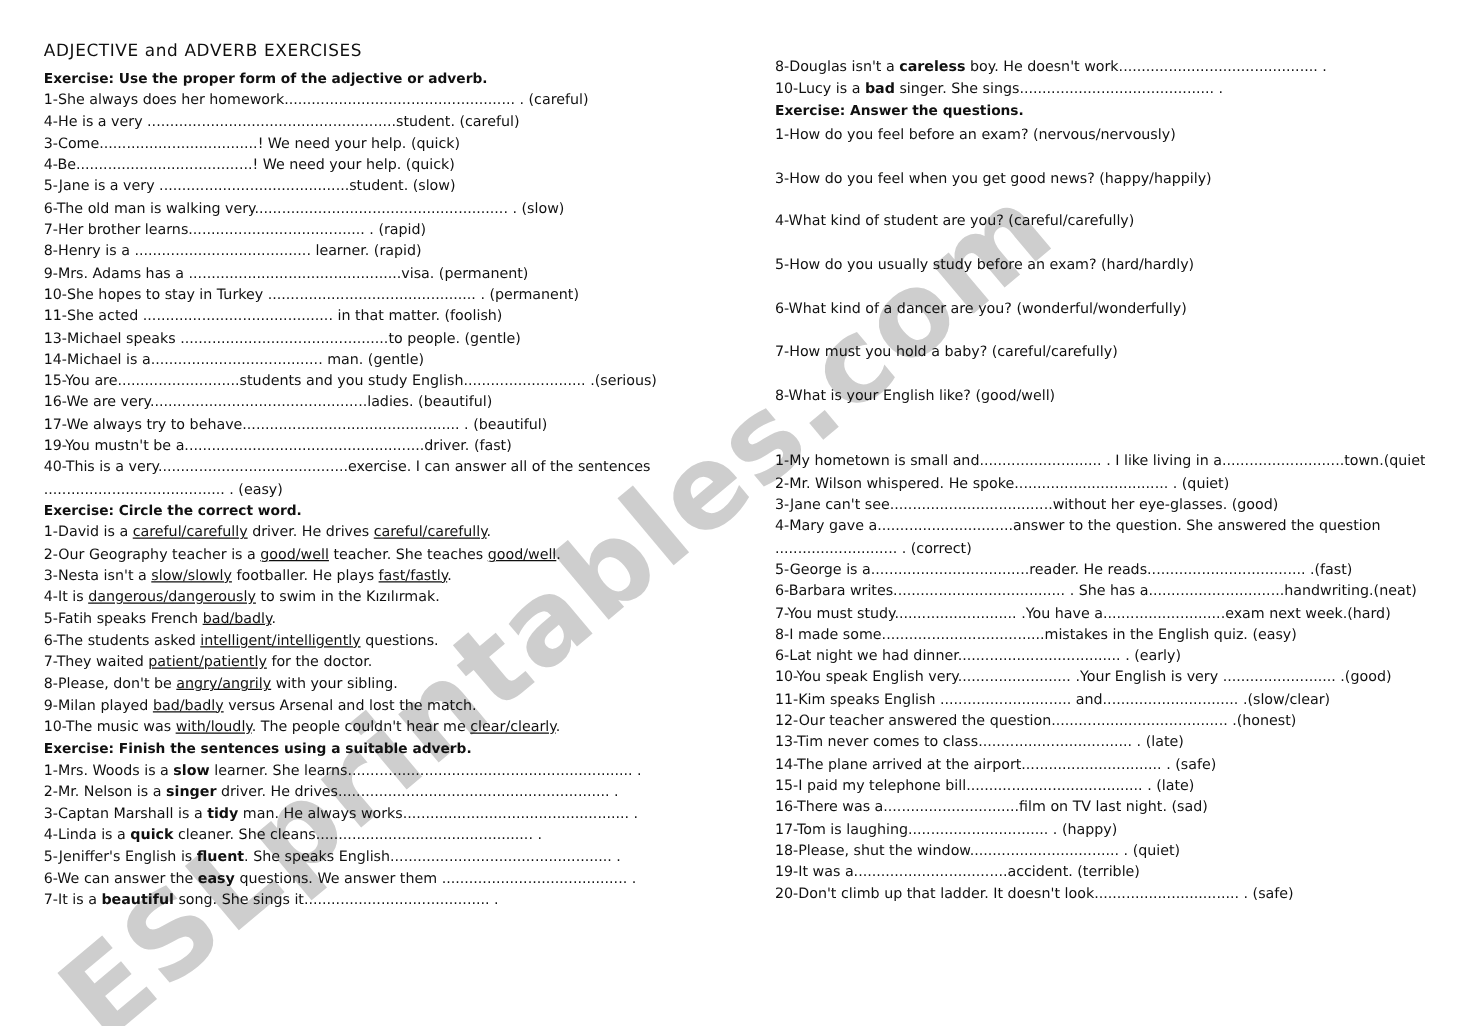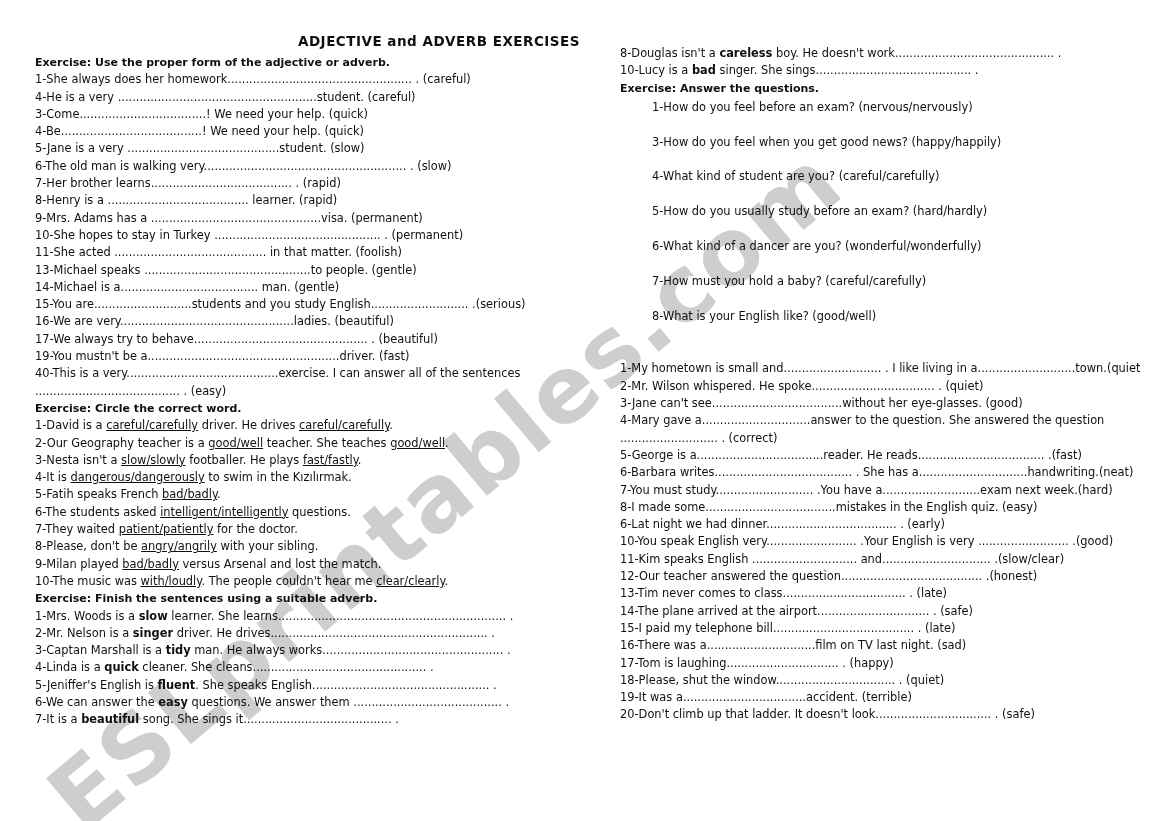--- a/index.html
+++ b/index.html
@@ -22,40 +22,40 @@
     color: #c6c6c6;
     opacity: 0.85;
     white-space: nowrap;
     z-index: 0;
     pointer-events: none;
   }
   .col { position: absolute; z-index: 1; }
   .col-left  { left: 35px;  top: 32px; width: 545px; }
   .col-right { left: 620px; top: 45px; width: 520px; }
   .title {
-    text-align: right;
-    font-weight: bold;
+    text-align: left;
+    font-weight: normal;
     font-size: 13.5px;
     line-height: 18px;
     margin-bottom: 4px;
     letter-spacing: 0.5px;
   }
   .heading {
     font-weight: bold;
     font-size: 11px;
     line-height: 17.3px;
     white-space: nowrap;
   }
   .line {
     font-size: 11.4px;
     line-height: 17.3px;
     white-space: nowrap;
     overflow: hidden;
   }
-  .items-spaced .line { margin-bottom: 17.5px; margin-left: 32px; }
+  .items-spaced .line { margin-bottom: 17.5px; }
   .gap-sm { height: 2px; }
   .gap-md { height: 18px; }
   b { font-weight: bold; }
   u { text-decoration: underline; }
 </style>
 </head>
 <body>
 
 <div class="watermark">ESLprintables.com</div>
 

